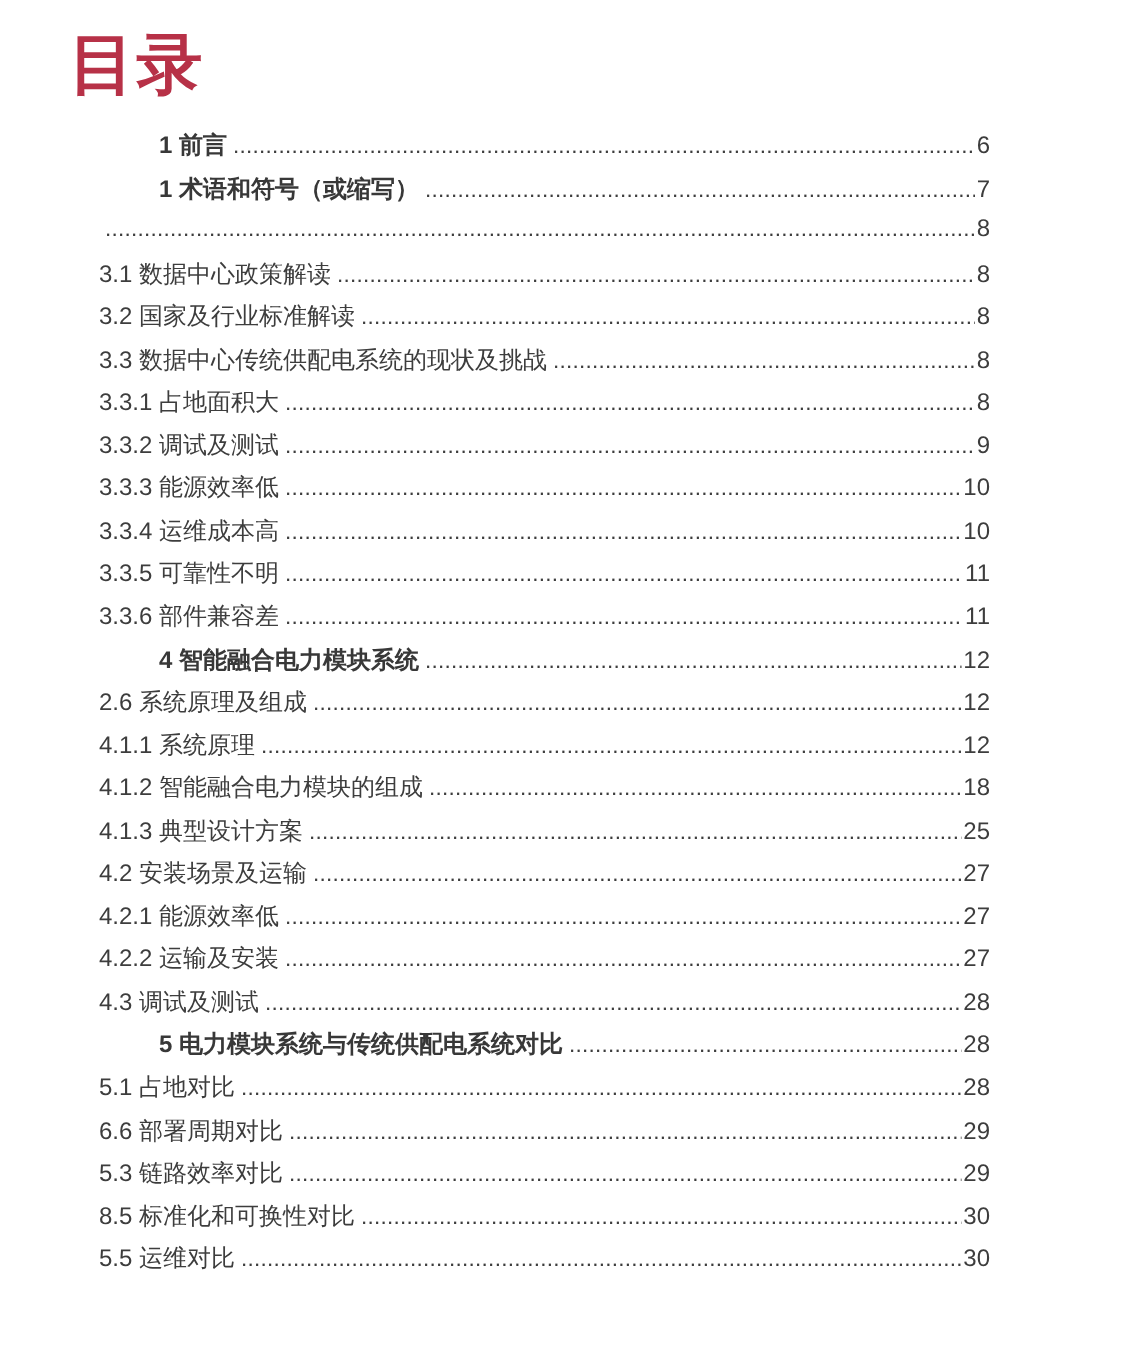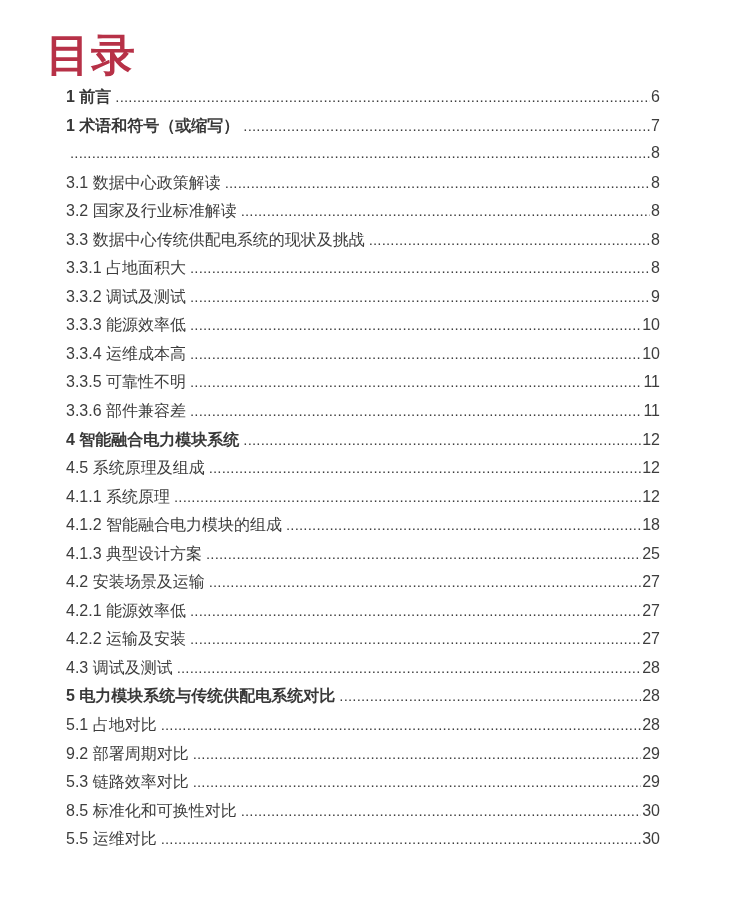--- a/index.html
+++ b/index.html
@@ -11,21 +11,21 @@
   .page {
     position: relative;
     width: 747px;
     height: 909px;
     background: #ffffff;
     overflow: hidden;
   }
   .page-title {
     position: absolute;
     left: 46px;
-    top: 31px;
+    top: 20px;
     margin: 0;
     font-size: 44px;
     line-height: 1.1;
     font-weight: 700;
     letter-spacing: 1px;
   }
   .toc-list {
     position: absolute;
     left: 66px;
     top: 87px;
@@ -42,20 +42,21 @@
     cursor: pointer;
     text-decoration: none;
   }
   .toc-row .toc-label {
     white-space: nowrap;
     flex: 0 0 auto;
   }
   .toc-row.bold .toc-label {
     font-weight: 700;
     color: #383838;
+    margin-left: 40px;
   }
   .toc-dots {
     flex: 1 1 auto;
     overflow: hidden;
     white-space: nowrap;
     margin: 0 1px 0 4px;
     min-width: 12px;
   }
   .toc-dots::after {
     content: ". . . . . . . . . . . . . . . . . . . . . . . . . . . . . . . . . . . . . . . . . . . . . . . . . . . . . . . . . . . . . . . . . . . . . . . . . . . . . . . . . . . . . . . . . . . . . . . . . . . . . . . . . . . . . . . . . . . . . . . . . . . . . . . . . . . . . . . . . . . . . . . . . . . . . . . . . . . . . .";
@@ -149,21 +150,21 @@
       <span class="toc-page-num">11</span>
     </a>
 
     <a class="toc-row bold">
       <span class="toc-label">4 智能融合电力模块系统</span>
       <span class="toc-dots"></span>
       <span class="toc-page-num">12</span>
     </a>
 
     <a class="toc-row">
-      <span class="toc-label">4.5 系统原理及组成</span>
+      <span class="toc-label">2.6 系统原理及组成</span>
       <span class="toc-dots"></span>
       <span class="toc-page-num">12</span>
     </a>
 
     <a class="toc-row">
       <span class="toc-label">4.1.1 系统原理</span>
       <span class="toc-dots"></span>
       <span class="toc-page-num">12</span>
     </a>
 
@@ -209,21 +210,21 @@
       <span class="toc-page-num">28</span>
     </a>
 
     <a class="toc-row">
       <span class="toc-label">5.1 占地对比</span>
       <span class="toc-dots"></span>
       <span class="toc-page-num">28</span>
     </a>
 
     <a class="toc-row">
-      <span class="toc-label">9.2 部署周期对比</span>
+      <span class="toc-label">6.6 部署周期对比</span>
       <span class="toc-dots"></span>
       <span class="toc-page-num">29</span>
     </a>
 
     <a class="toc-row">
       <span class="toc-label">5.3 链路效率对比</span>
       <span class="toc-dots"></span>
       <span class="toc-page-num">29</span>
     </a>
 

